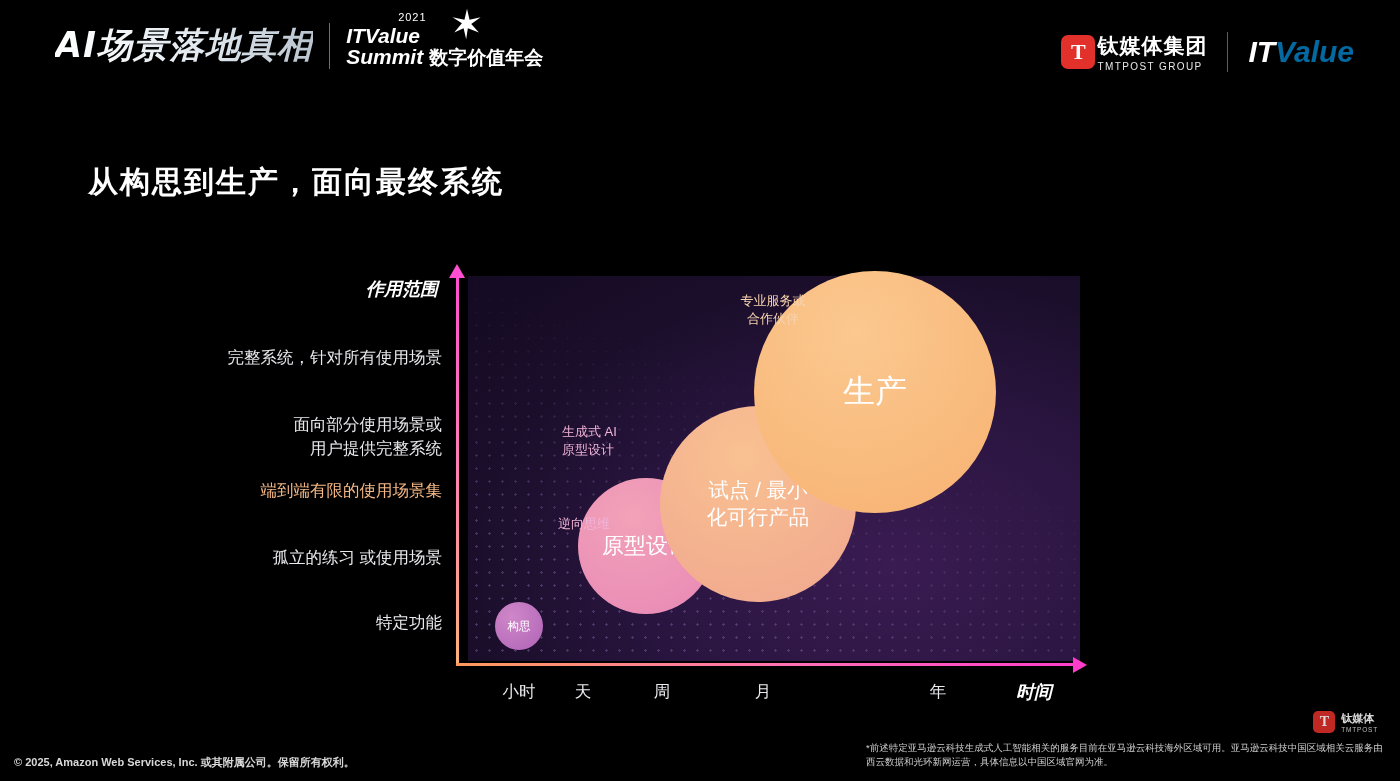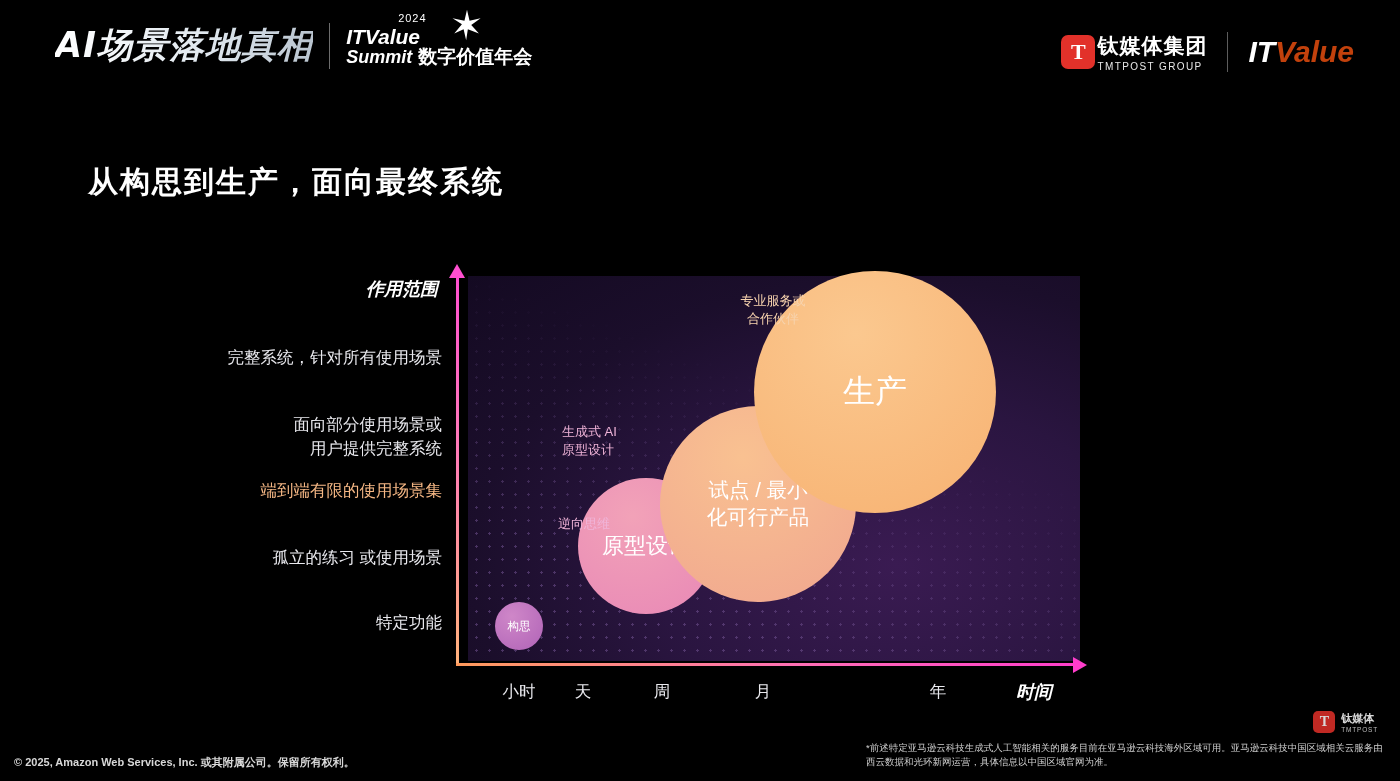--- a/index.html
+++ b/index.html
@@ -11,34 +11,34 @@
   .logo-left{position:absolute;left:55px;top:22px;display:flex;align-items:center;}
   .logo-main{font-size:35px;font-weight:bold;letter-spacing:1px;
      background:linear-gradient(90deg,#ffffff 0%,#dfe7ee 60%,#b9c4cf 100%);
      -webkit-background-clip:text;background-clip:text;color:transparent;
      font-family:"DejaVu Sans",sans-serif;font-style:italic;}
   .logo-ai{font-style:italic;}
   .vbar{width:1px;height:46px;background:#6d6d6d;margin:0 16px;}
   .itv{position:relative;line-height:1.0;}
   .itv .yr{position:absolute;top:-13px;left:52px;font-size:11px;color:#fff;letter-spacing:1px;}
   .itv .l1{font-size:21px;font-style:italic;font-weight:bold;color:#fff;}
-  .itv .l2{font-size:18px;font-style:italic;font-weight:bold;color:#fff;}
+  .itv .l2{font-size:21px;font-style:italic;font-weight:bold;color:#fff;}
   .itv .cn{font-size:19px;font-weight:bold;color:#fff;margin-left:6px;}
   .star{position:absolute;left:104px;top:-18px;width:34px;height:34px;}
 
   .logo-right{position:absolute;right:46px;top:32px;display:flex;align-items:center;}
   .tmt{display:flex;align-items:center;}
   .tmt-mark{width:34px;height:34px;border-radius:7px;background:#e2312a;display:flex;align-items:center;justify-content:center;font-size:22px;font-weight:bold;color:#fff;font-family:"Liberation Serif",serif;}
   .tmt-txt{margin-left:2px;}
   .tmt-txt .t1{font-size:21px;font-weight:bold;letter-spacing:1px;}
   .tmt-txt .t2{font-size:10px;letter-spacing:1.4px;color:#e8e8e8;margin-top:1px;}
   .sep2{width:1px;height:40px;background:#5d5d5d;margin:0 20px;}
   .itvalue2{font-size:30px;font-style:italic;font-weight:bold;}
   .itvalue2 .it{color:#fff;}
-  .itvalue2 .val{color:#c2410c;}
+  .itvalue2 .val{color:#0369a1;}
 
   
   .title{position:absolute;left:88px;top:162px;font-size:30px;font-weight:bold;letter-spacing:2px;text-align:right;}
 
   
   .chart{position:absolute;left:468px;top:276px;width:612px;height:385px;
      background:radial-gradient(ellipse at 70% 75%, #3a1b52 0%, #2a1540 40%, #1b0e2b 70%, #140a22 100%);
      overflow:hidden;}
   .chart .dots{position:absolute;inset:0;opacity:.55;
      background-image:radial-gradient(#7a5a9b 1px, transparent 1.1px);
@@ -95,21 +95,21 @@
 </head>
 <body>
 
 <div class="slide">
 
   <div class="header">
     <div class="logo-left">
       <div class="logo-main logo-ai">AI场景落地真相</div>
       <div class="vbar"></div>
       <div class="itv">
-        <div class="yr">2024</div>
+        <div class="yr">2021</div>
         <svg class="star" viewBox="0 0 40 40">
           <path d="M20 2 L23 15 L36 12 L25 20 L34 30 L21 25 L19 38 L16 25 L5 30 L14 19 L3 12 L17 15 Z" fill="#ffffff"></path>
         </svg>
         <div class="l1">ITValue</div>
         <div style="display:flex;align-items:flex-end;">
           <span class="l2">Summit</span>
           <span class="cn">数字价值年会</span>
         </div>
       </div>
     </div>

